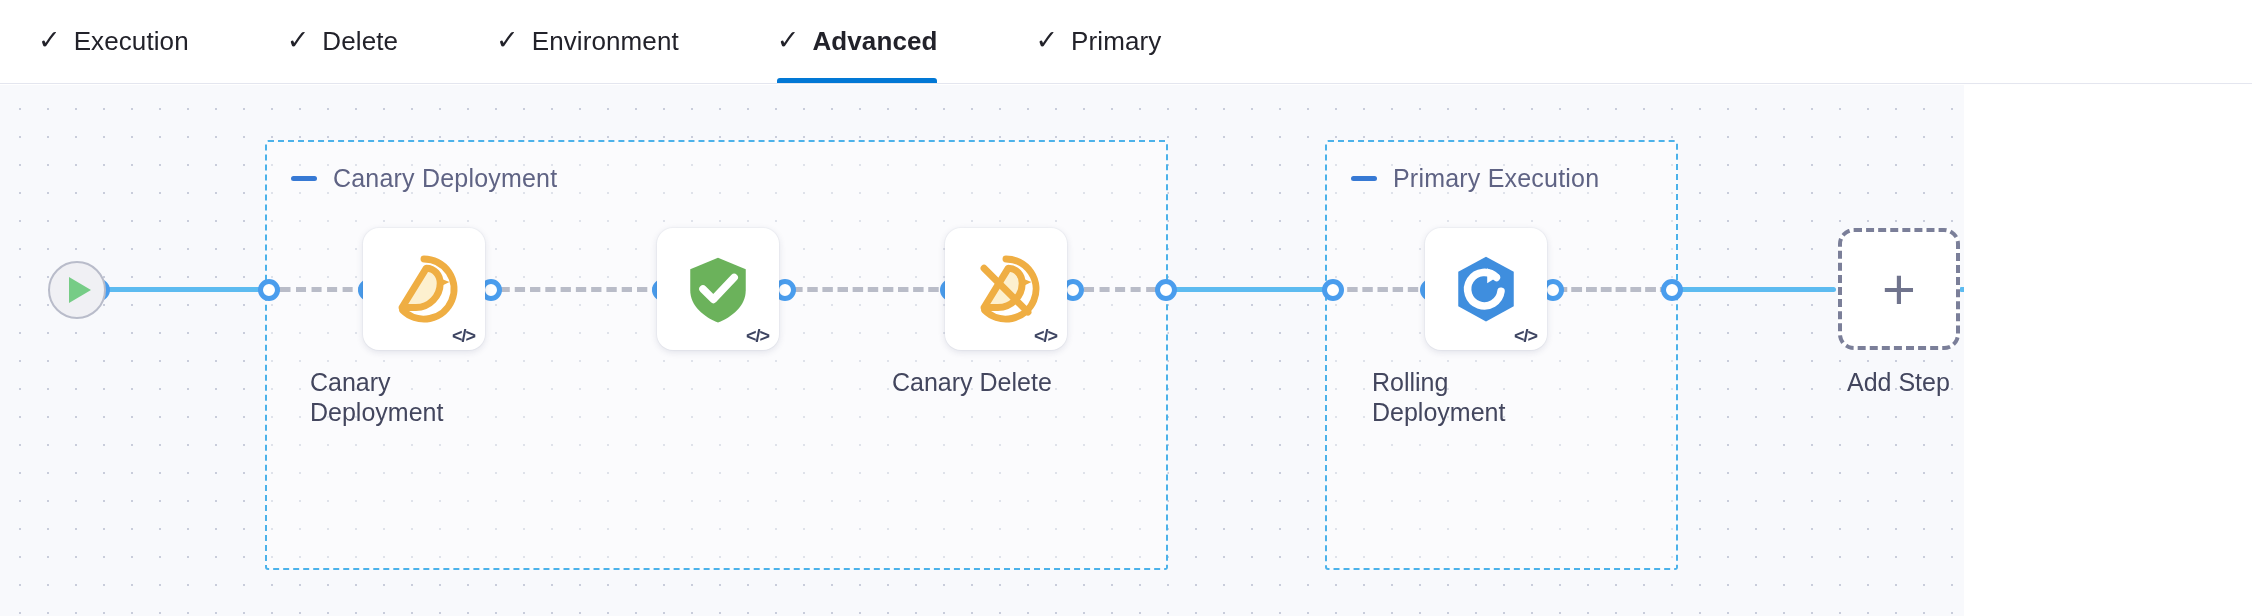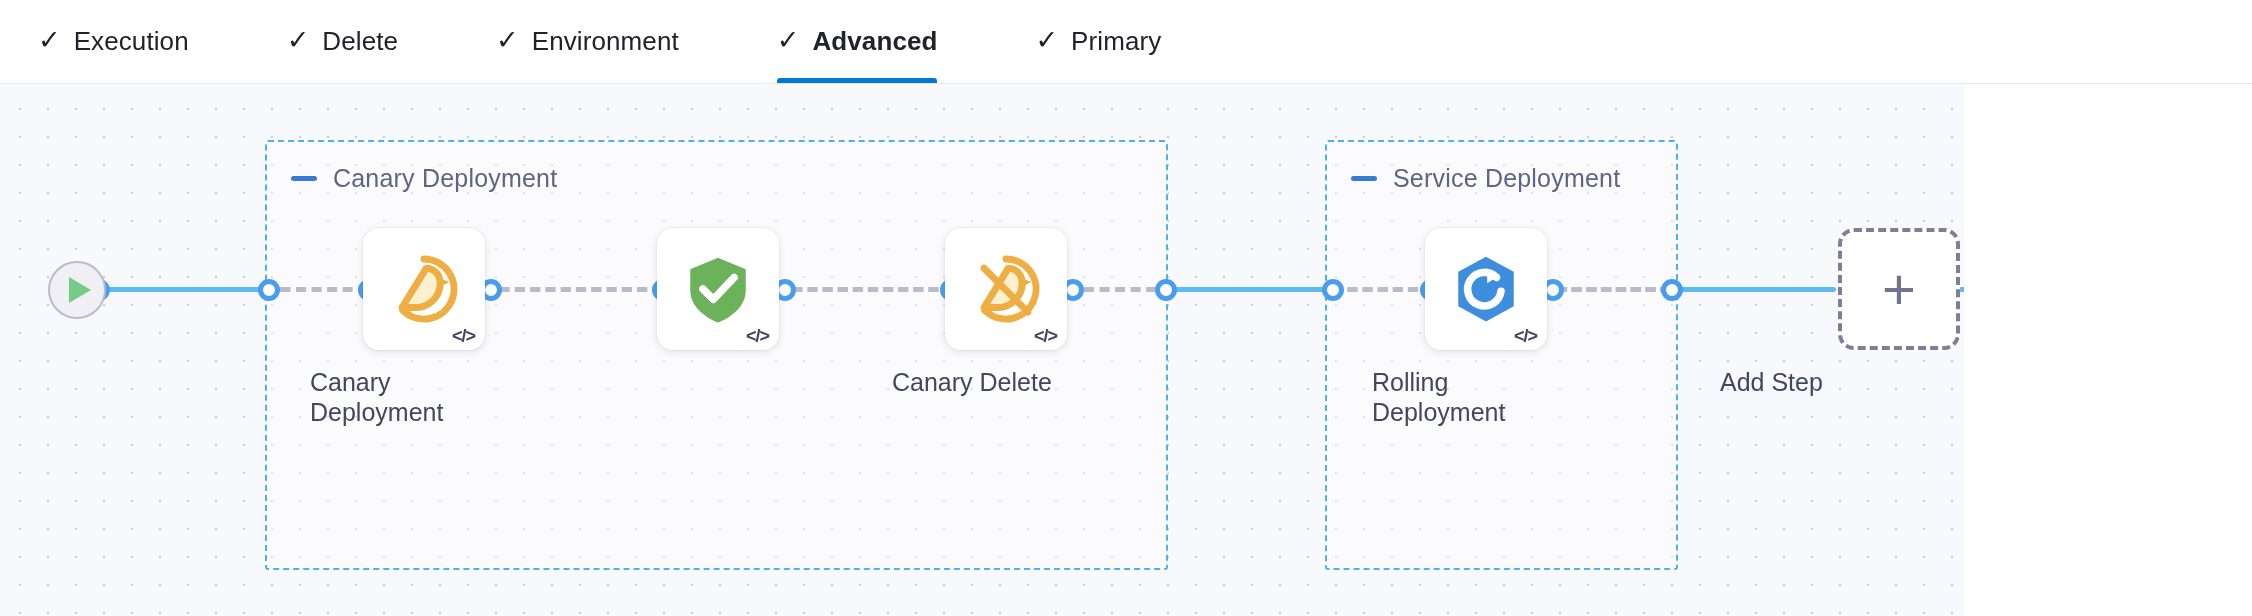--- a/index.html
+++ b/index.html
@@ -236,21 +236,21 @@
   <div class="group" style="left:265px; top:55px; width:903px; height:430px;">
     <div class="group-header">
       <span class="collapse-dash"></span>
       <span class="group-title">Canary Deployment</span>
     </div>
   </div>
 
   <div class="group" style="left:1325px; top:55px; width:353px; height:430px;">
     <div class="group-header">
       <span class="collapse-dash"></span>
-      <span class="group-title">Service Deployment</span>
+      <span class="group-title">Primary Execution</span>
     </div>
   </div>
 
   <div class="line solid" style="left:96px; top:202px; width:185px;"></div>
 
   <div class="line dashed" style="left:278px; top:202px; width:100px;"></div>
 
   <div class="line dashed" style="left:482px; top:202px; width:190px;"></div>
 
   <div class="line dashed" style="left:775px; top:202px; width:188px;"></div>
@@ -325,19 +325,19 @@
       <path d="M33 14 l11 6 l-11 7 z" fill="#ffffff"></path>
     </svg>
     <span class="code-badge">&lt;/&gt;</span>
   </div>
   <div class="node-label" style="left:1372px; top:283px;">Rolling
 Deployment</div>
 
   <div class="addstep" style="left:1838px; top:143px;">
     <span class="plus">+</span>
   </div>
-  <div class="node-label" style="left:1720px; top:283px;">Add Step</div>
+  <div class="node-label" style="left:1847px; top:283px;">Add Step</div>
 
   <div class="terminal" style="left:2128px; top:176px;">
     <div class="stop-sq"></div>
   </div>
 
 </div>
 
 </body></html>

